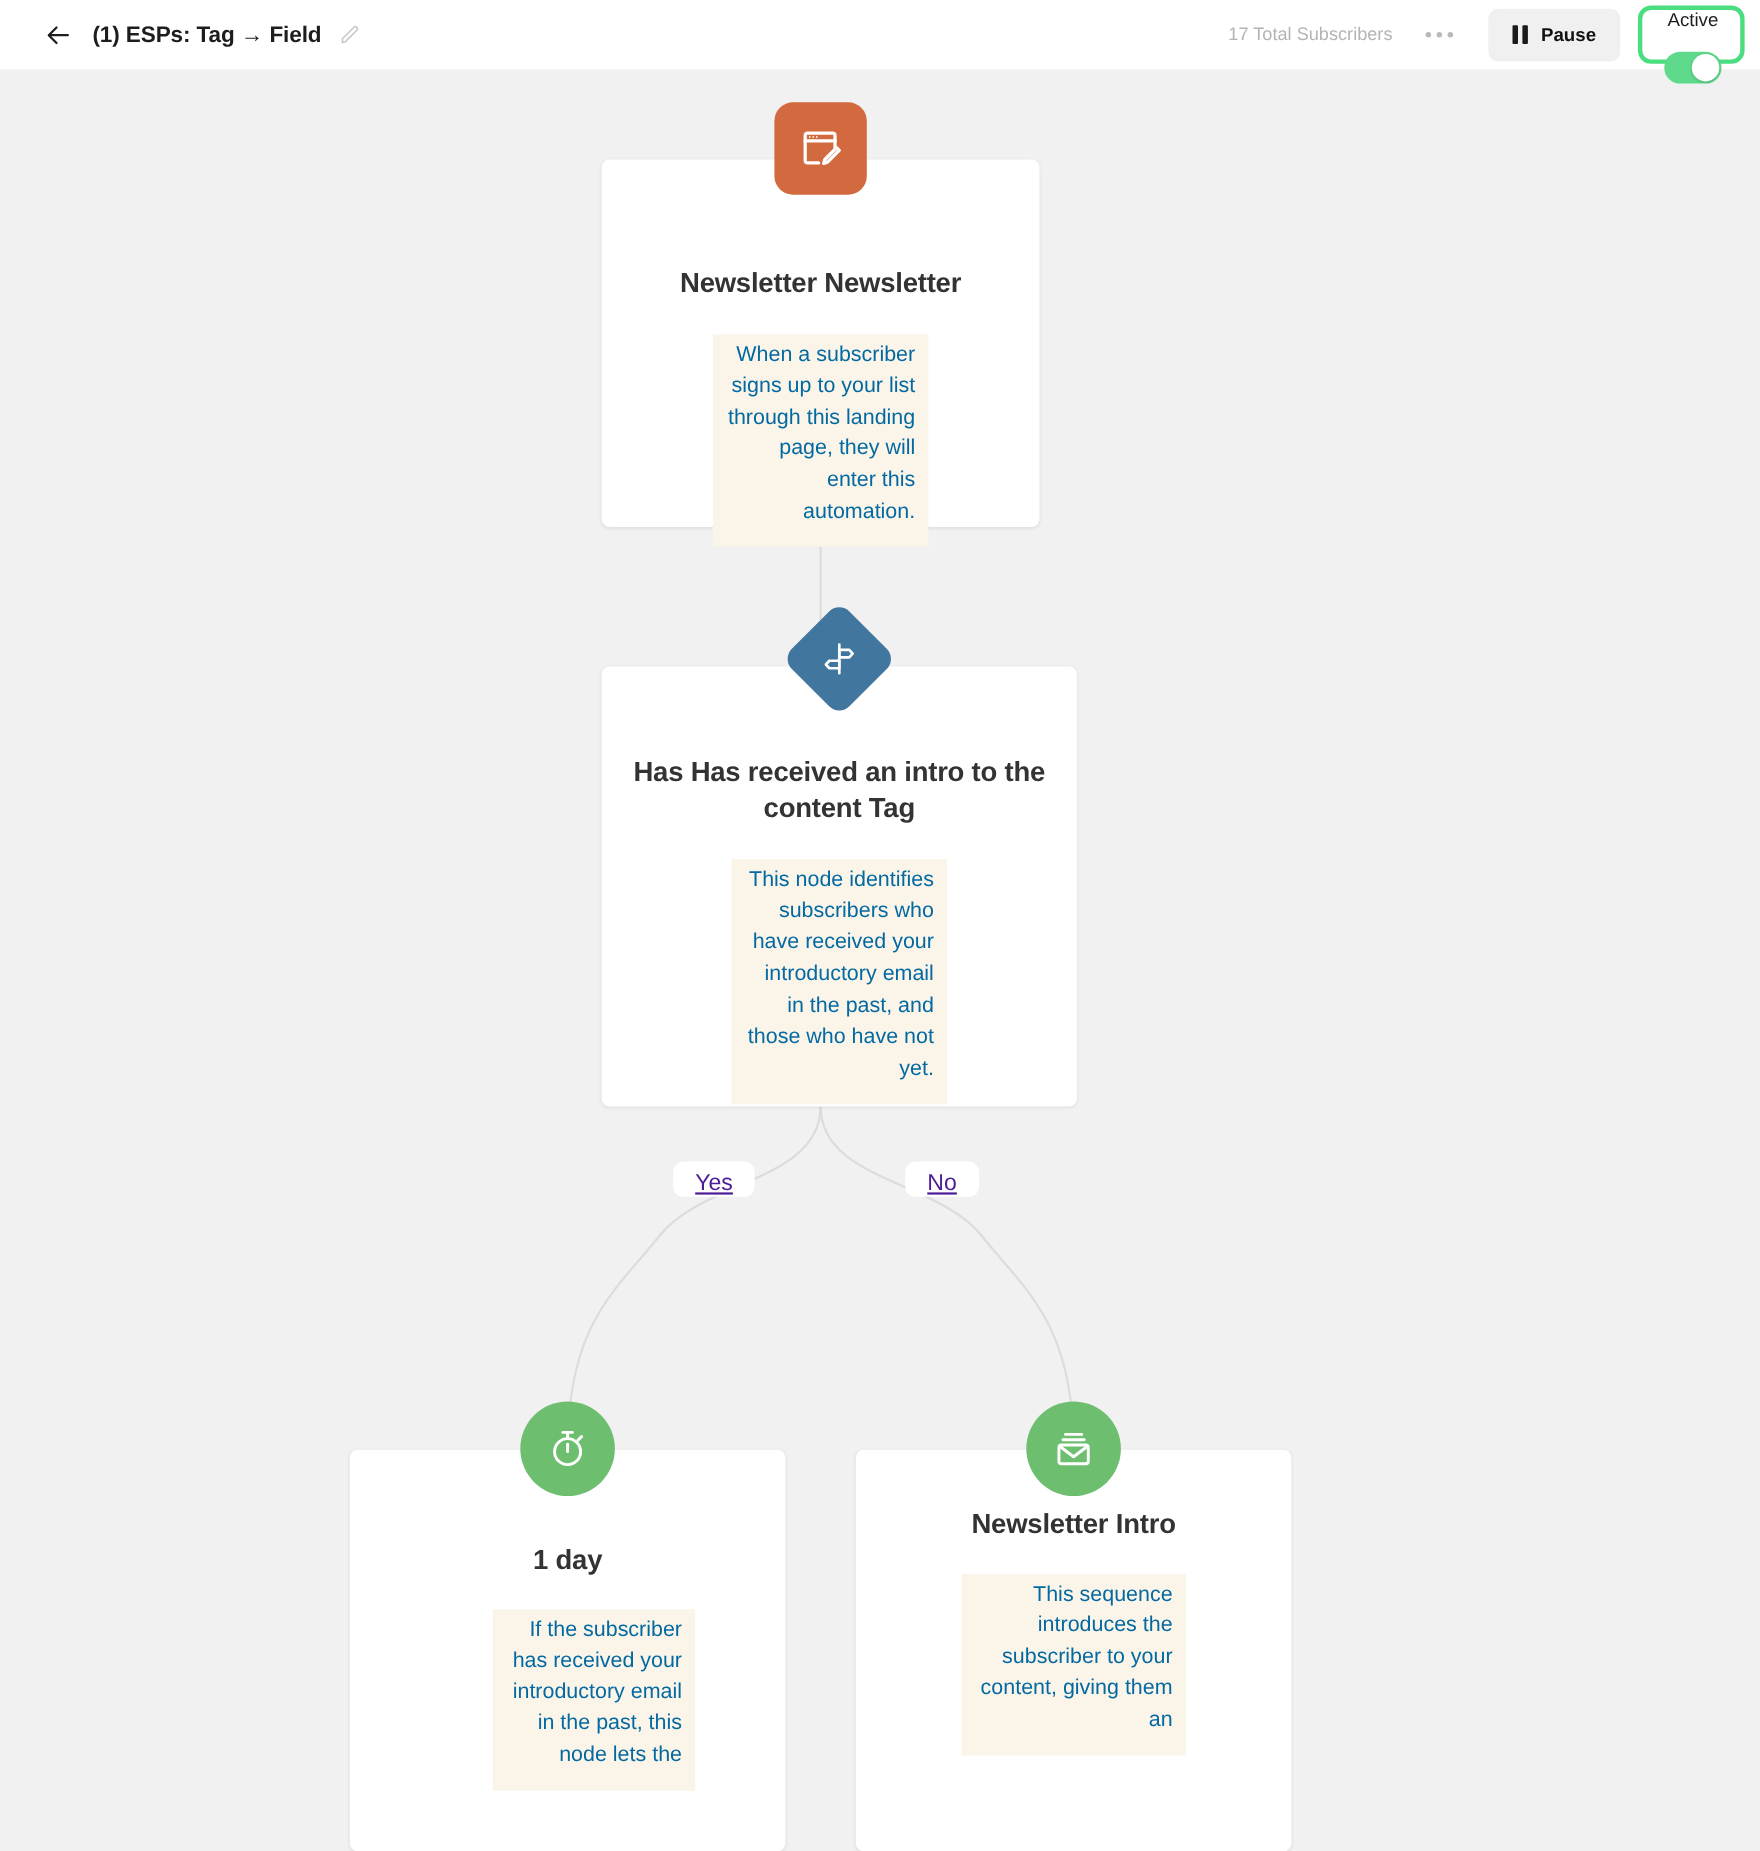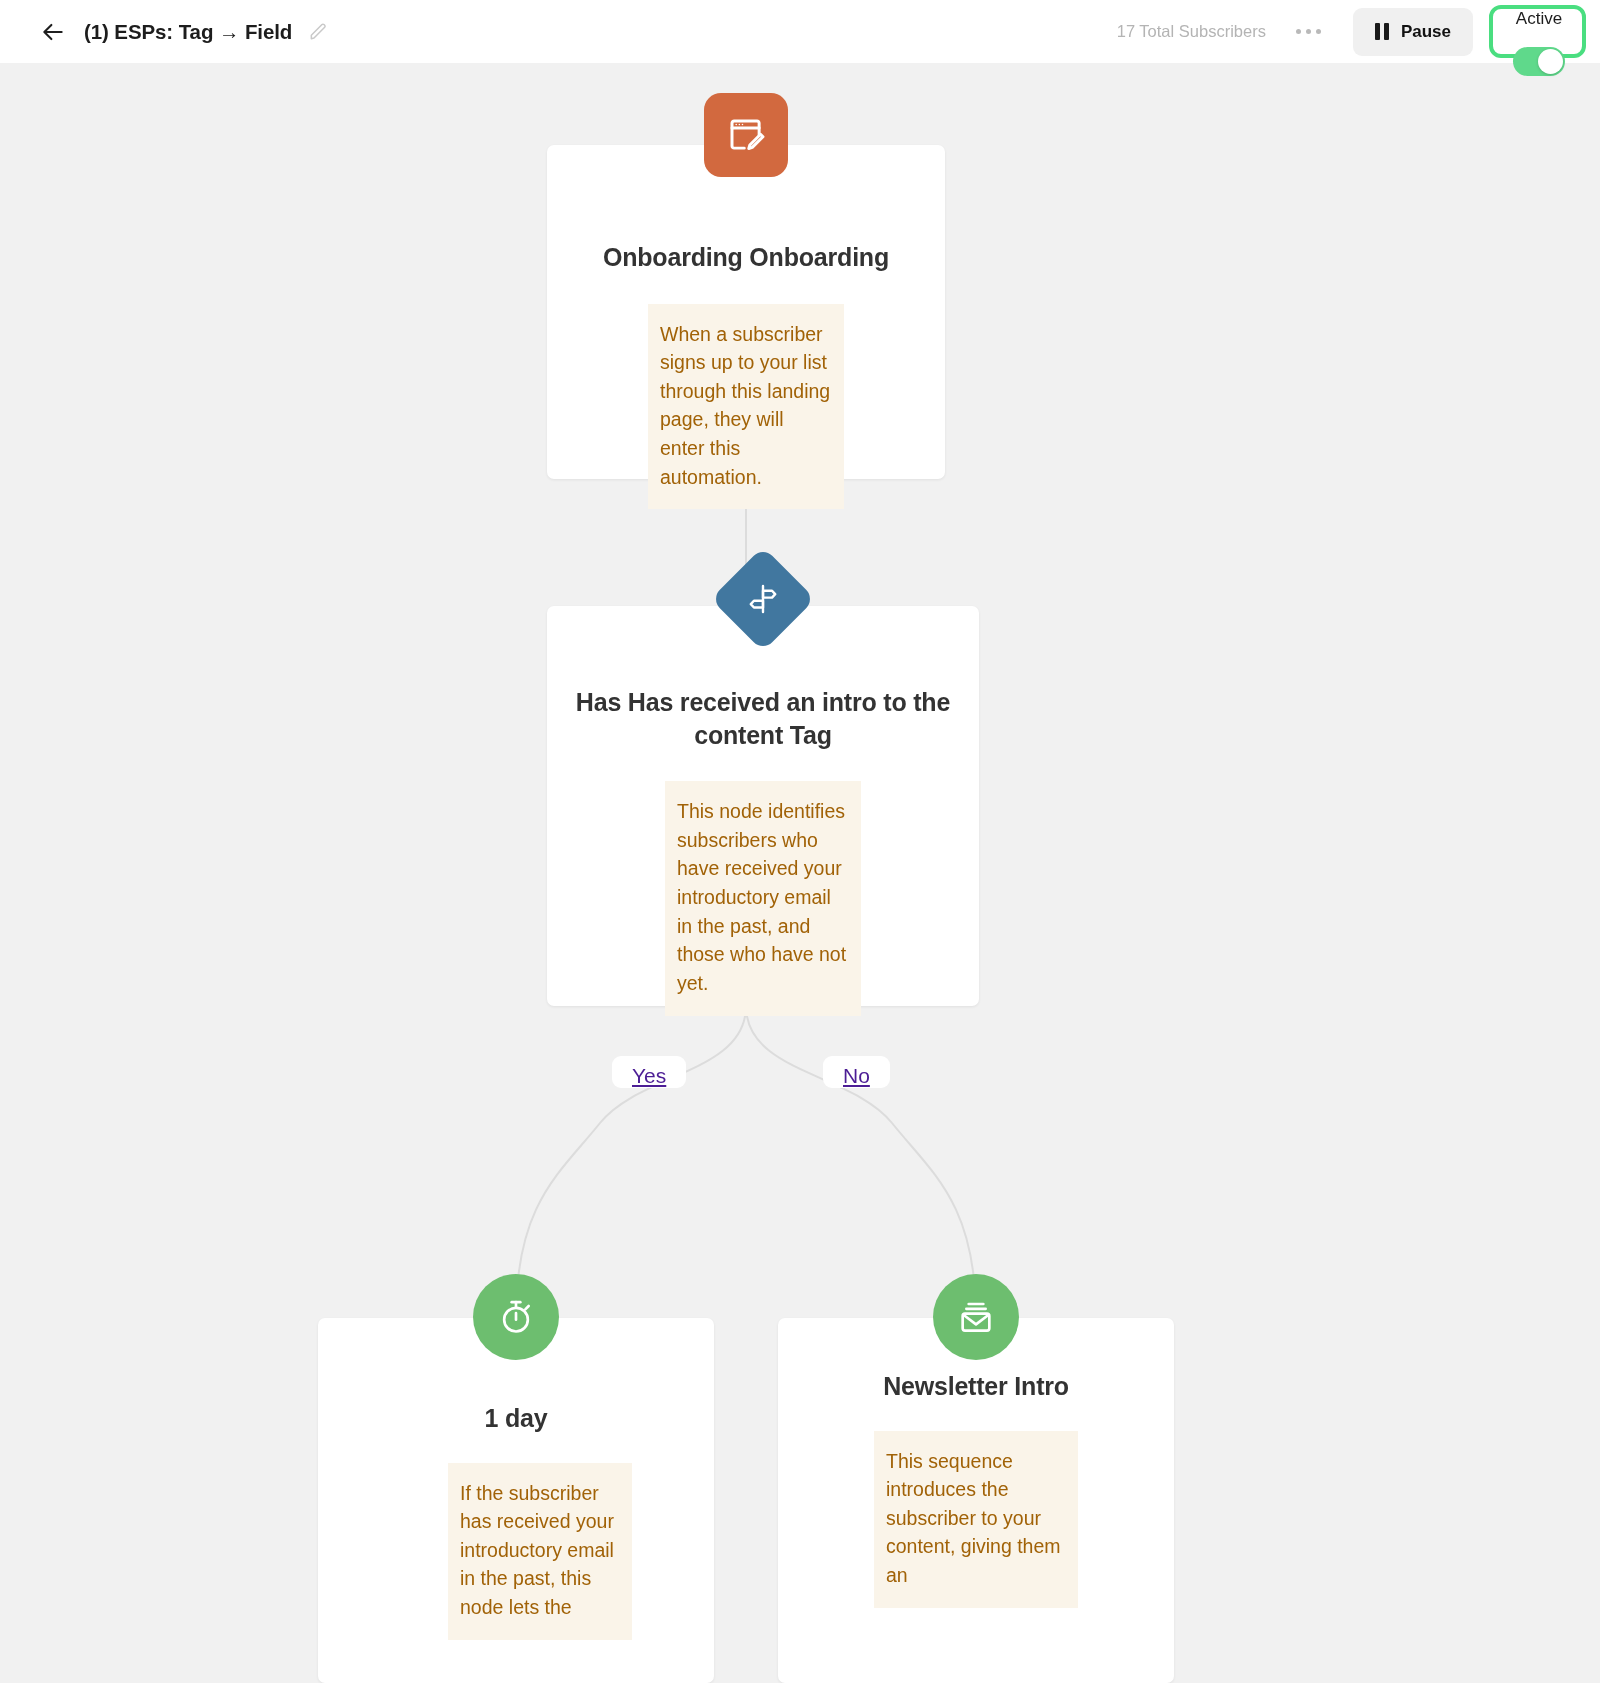--- a/index.html
+++ b/index.html
@@ -240,25 +240,25 @@
     font-weight: 700;
     color: #333333;
     text-align: center;
     line-height: 1.3;
     letter-spacing: -0.2px;
     padding: 0 18px;
   }
 
   .node-note {
     background: #faf4e9;
-    color: #a16207;
+    color: #0369a1;
     font-size: 19.5px;
     line-height: 1.47;
-    text-align: left;
-    padding: 16px 12px 18px;
+    text-align: right;
+    padding: 4px 12px 18px;
     width: 196px;
   }
 
   
   #node-trigger {
     left: 547px;
     top: 82px;
     width: 398px;
     height: 334px;
   }
@@ -375,21 +375,21 @@
       <div class="node-badge badge-square">
         <svg width="42" height="42" viewBox="0 0 24 24" fill="none" stroke="#ffffff" stroke-width="1.7" stroke-linecap="round" stroke-linejoin="round">
           <path d="M19.5 12V5.2A1.2 1.2 0 0 0 18.3 4H5.2A1.2 1.2 0 0 0 4 5.2v13.1A1.2 1.2 0 0 0 5.2 19.5H11"></path>
           <line x1="4" y1="8" x2="19.5" y2="8"></line>
           <circle cx="6.4" cy="6" r="0.45" fill="#ffffff" stroke="none"></circle>
           <circle cx="8.2" cy="6" r="0.45" fill="#ffffff" stroke="none"></circle>
           <circle cx="10" cy="6" r="0.45" fill="#ffffff" stroke="none"></circle>
           <path d="M20.3 11.6l1.4 1.4-6.1 6.1-2 .6.6-2z"></path>
         </svg>
       </div>
-      <div class="node-title">Onboarding Onboarding</div>
+      <div class="node-title">Newsletter Newsletter</div>
       <div class="node-note">When a subscriber signs up to your list through this landing page, they will enter this automation.</div>
     </div>
 
     <div class="node" id="node-condition">
       <div class="node-badge badge-diamond">
         <svg width="34" height="34" viewBox="0 0 24 24" fill="none" stroke="#ffffff" stroke-width="1.7" stroke-linecap="round" stroke-linejoin="round">
           <line x1="12" y1="2.8" x2="12" y2="21.2"></line>
           <path d="M12 6.2h6.4l2.2 2.4-2.2 2.4H12z"></path>
           <path d="M12 13.2H5.6L3.4 15.6l2.2 2.4H12z"></path>
         </svg>

